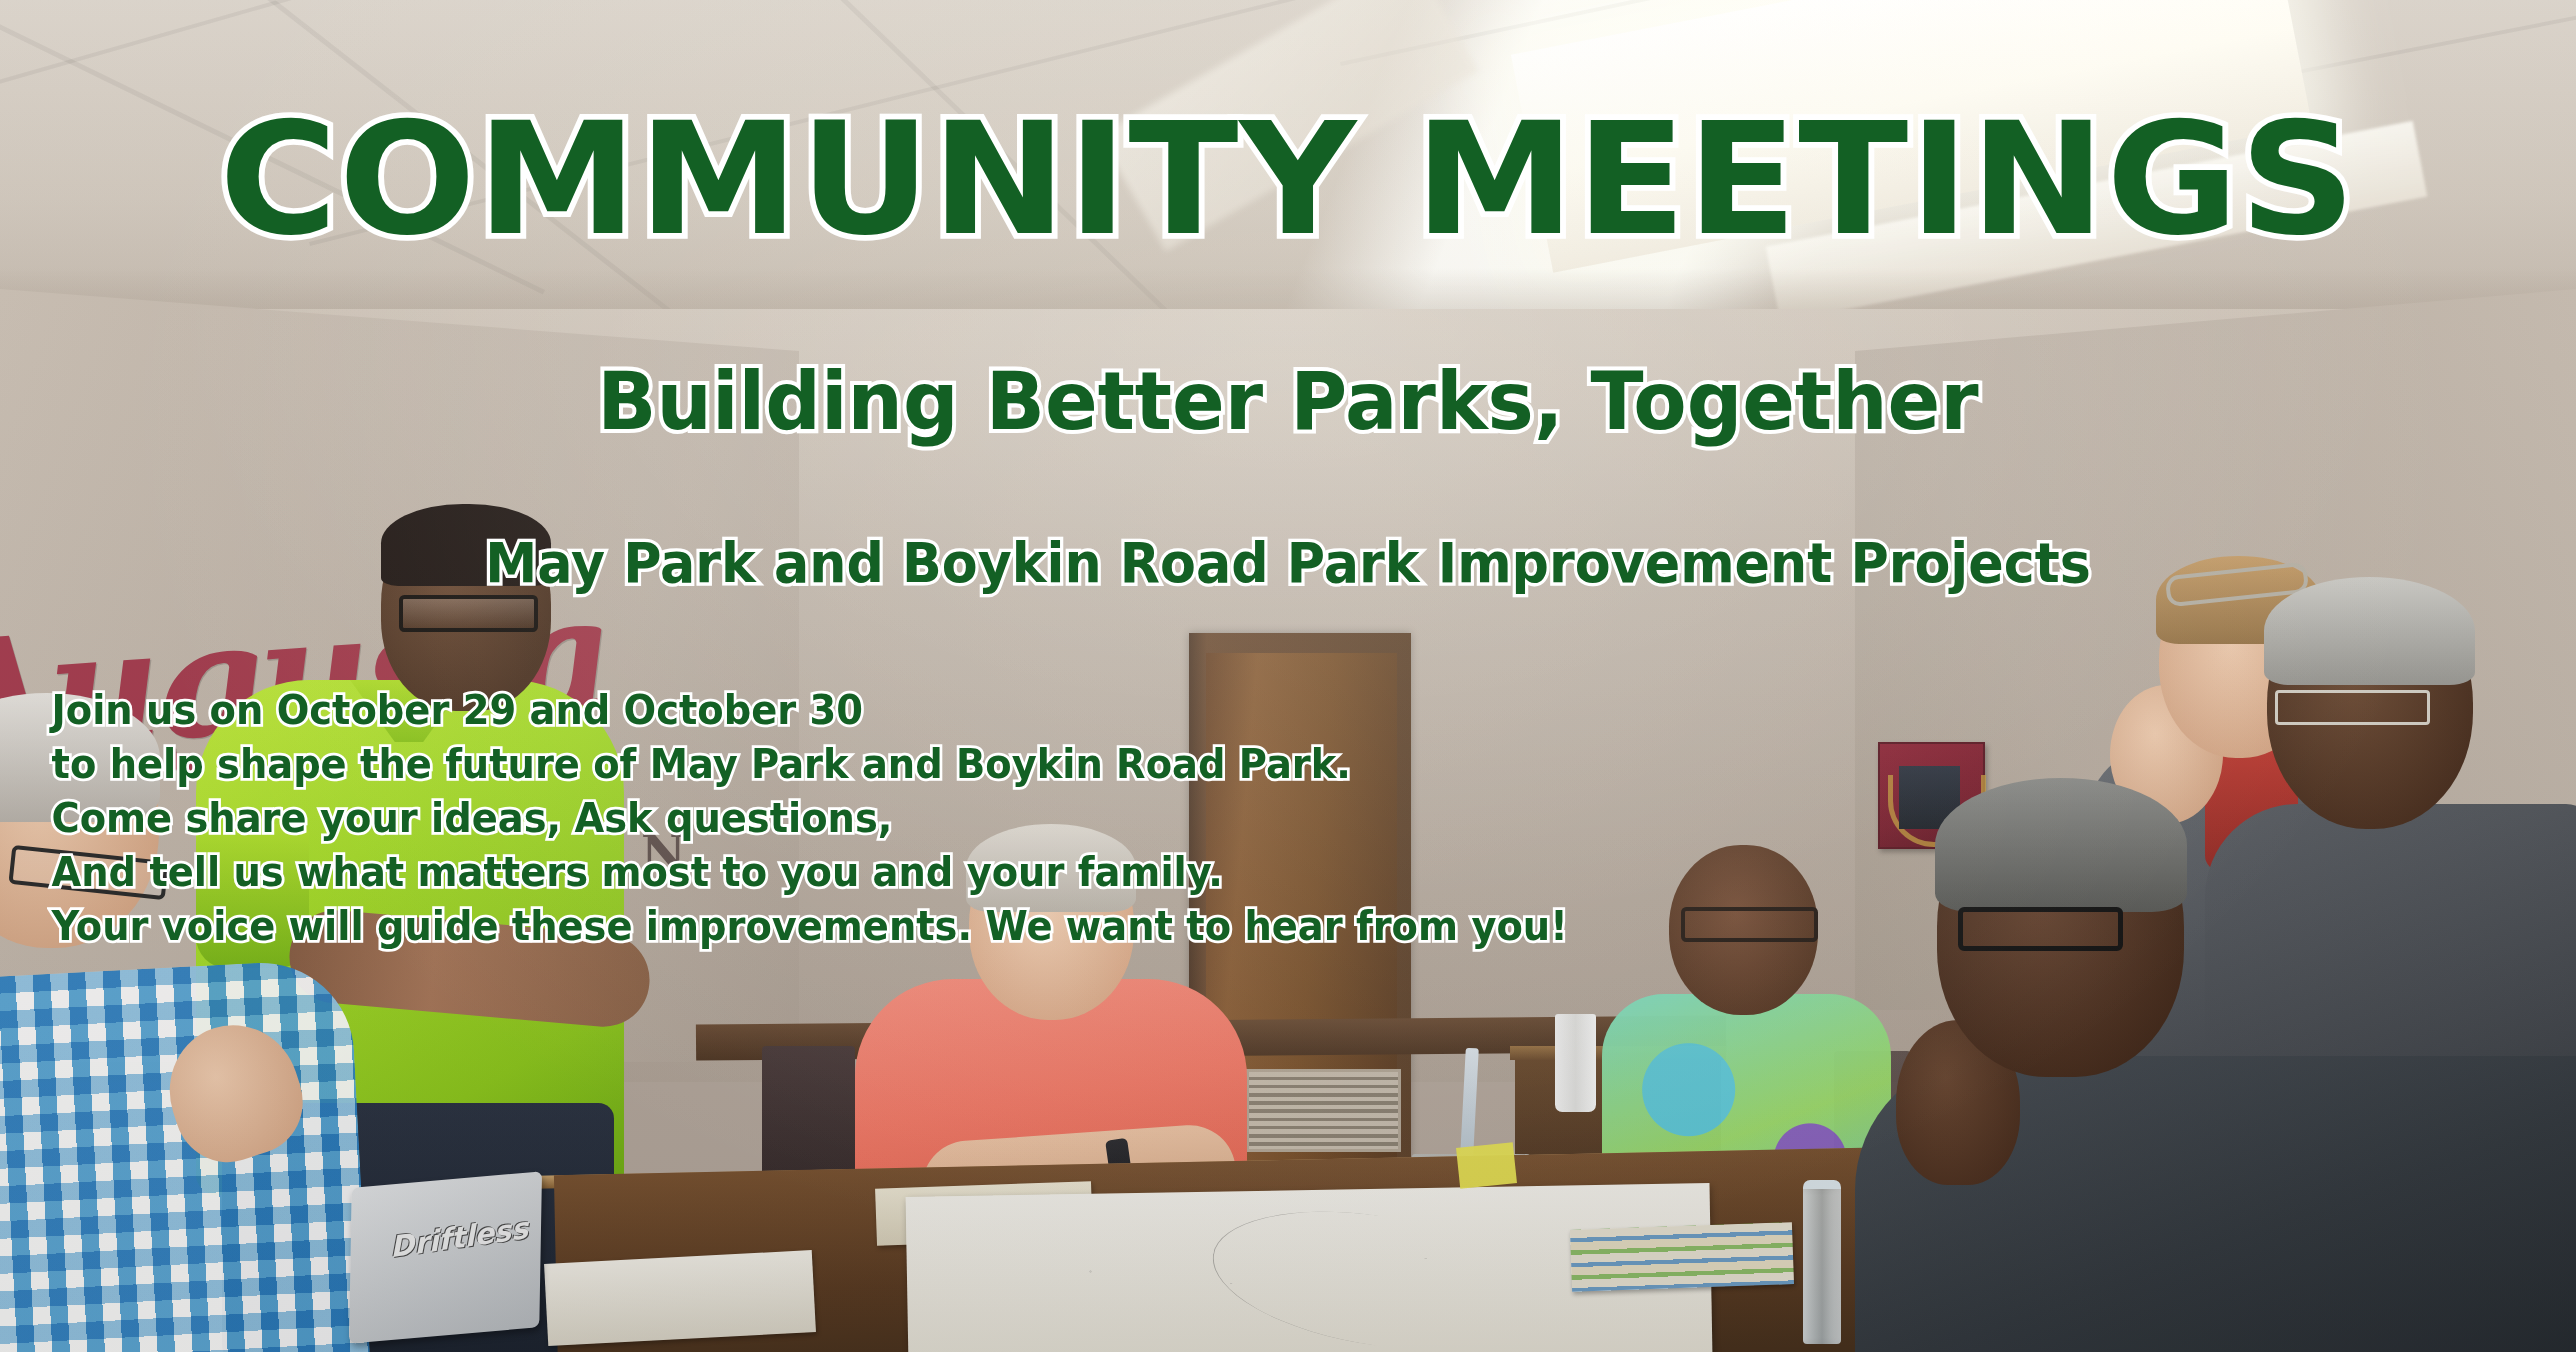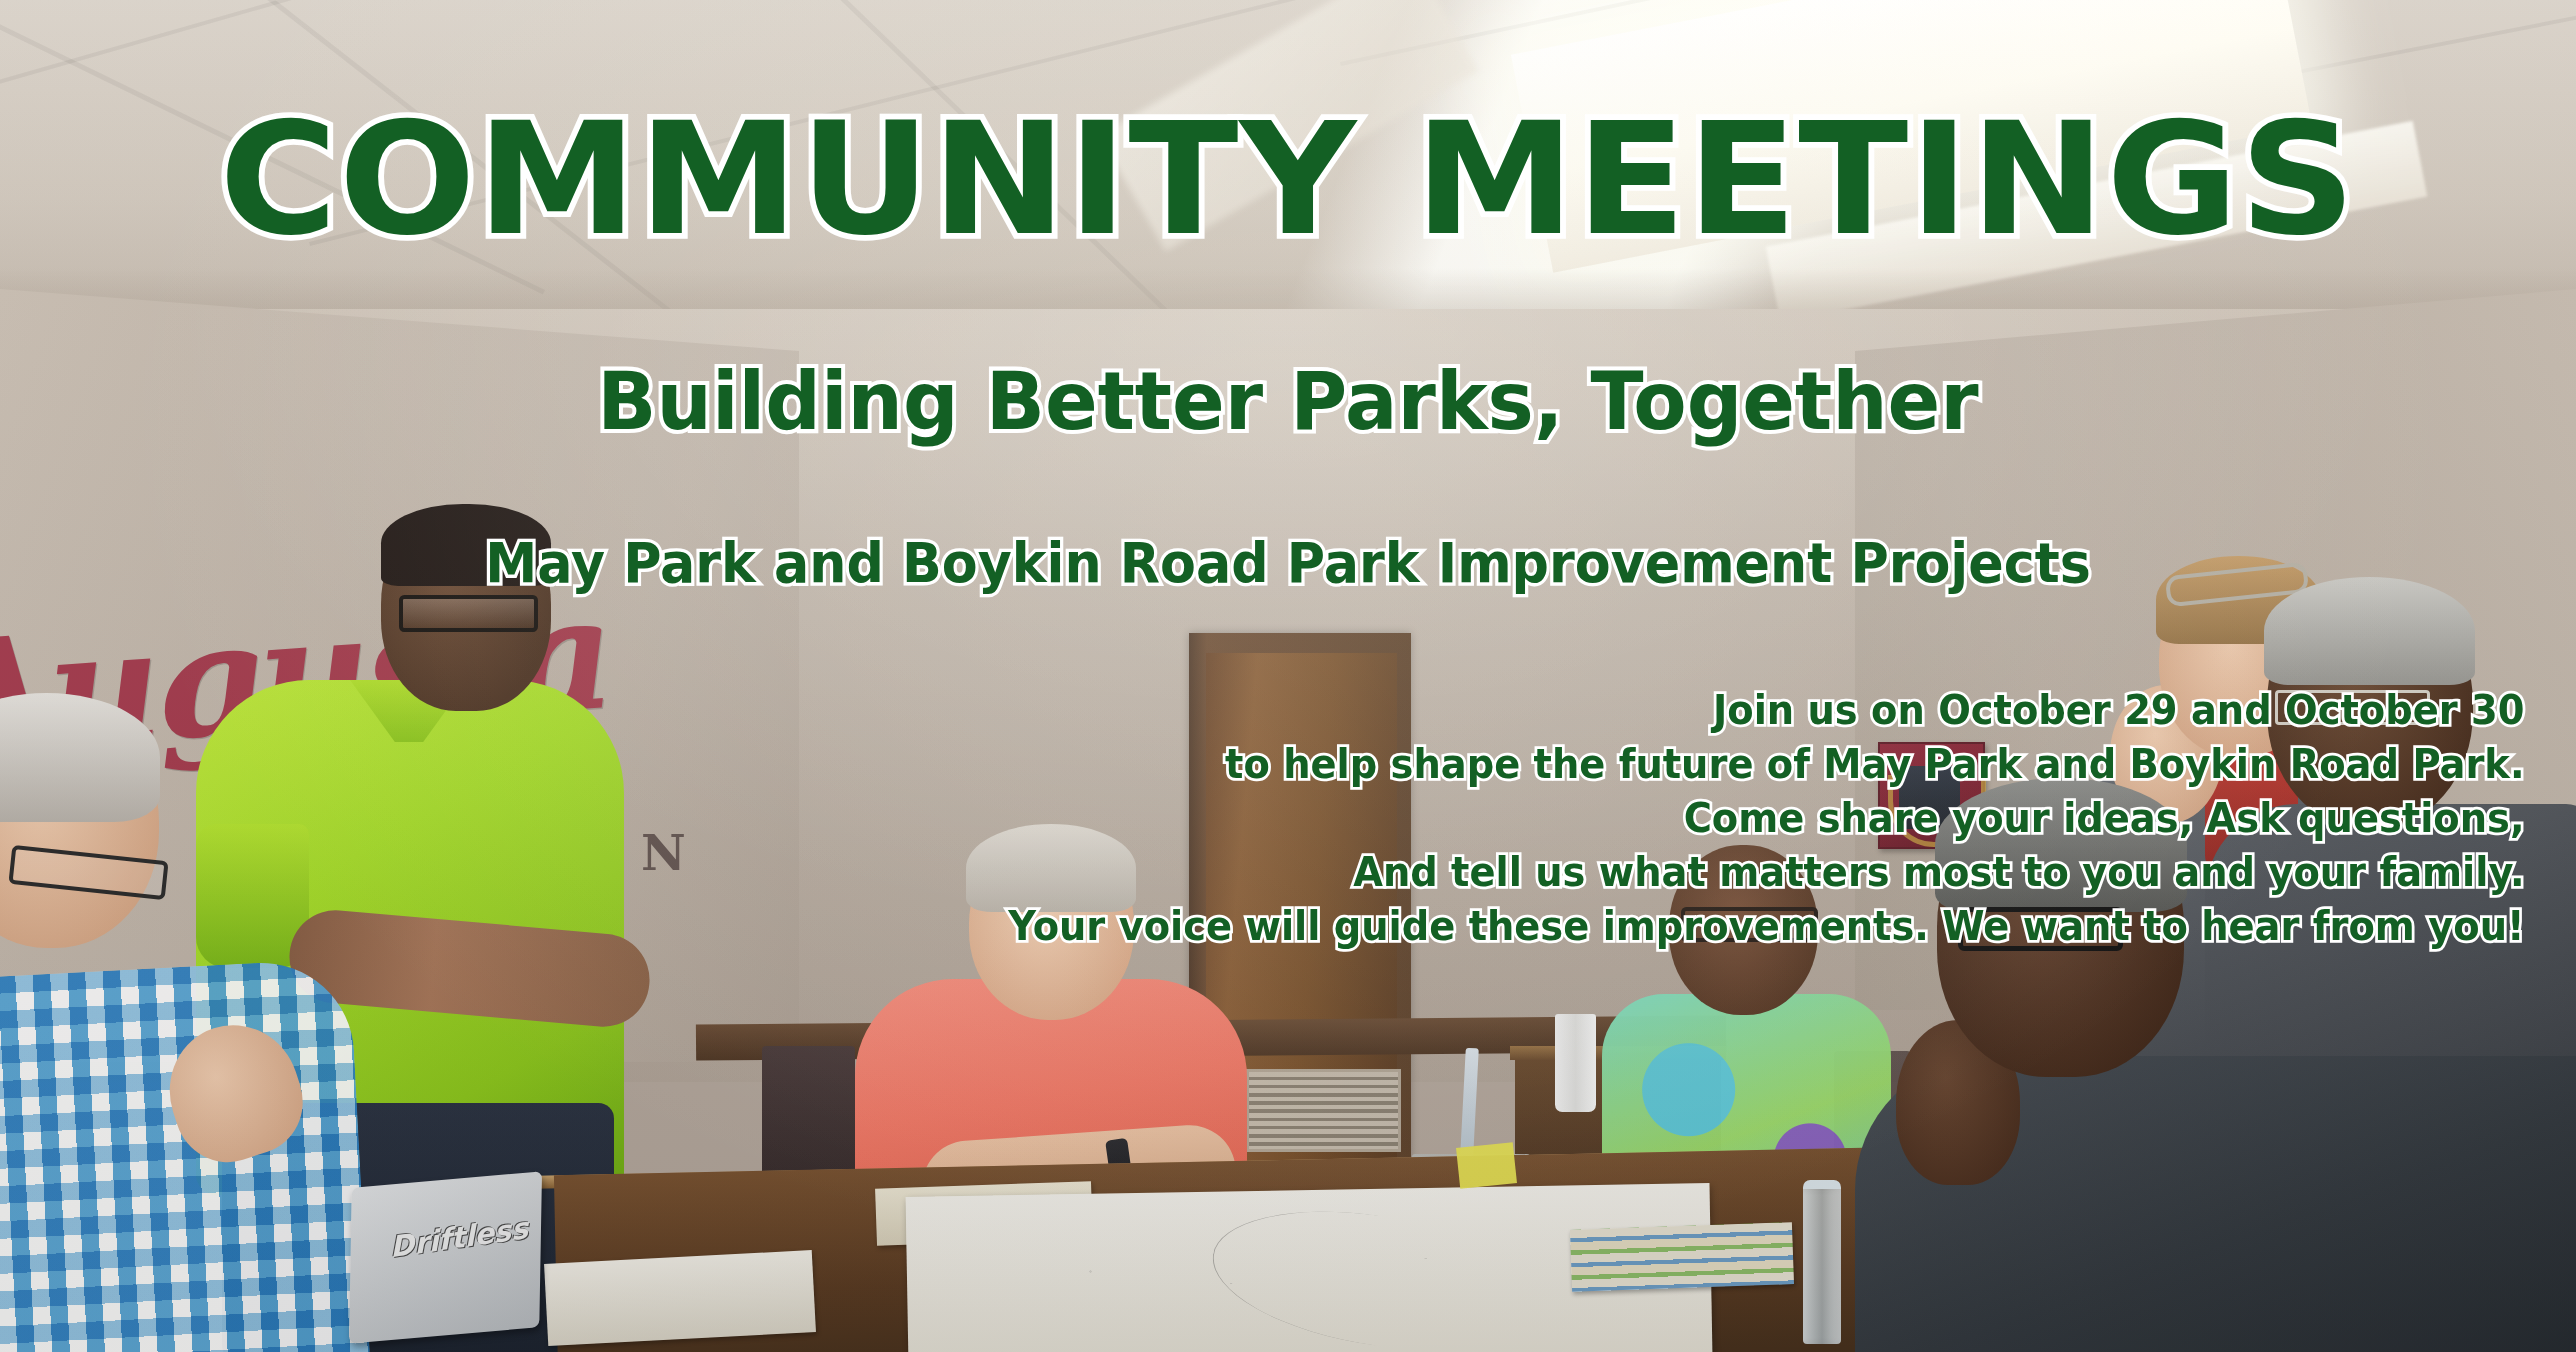--- a/index.html
+++ b/index.html
@@ -487,21 +487,21 @@
     line-height:1;
     color:#136024;
     -webkit-text-stroke: 6.7px #ffffff;
     paint-order: stroke fill;
     transform: scaleX(0.95);
     white-space:nowrap;
   }
 
   .body-block{
     position:absolute; top:683px; left:0; width:100%;
-    text-align:right;
+    text-align:left;
   }
   .body-line{
     font-family:"DejaVu Sans", sans-serif;
     font-weight:700;
     font-size:40px;
     line-height:1.35;
     color:#136024;
     -webkit-text-stroke: 5.7px #ffffff;
     paint-order: stroke fill;
     transform: scaleX(0.96);

